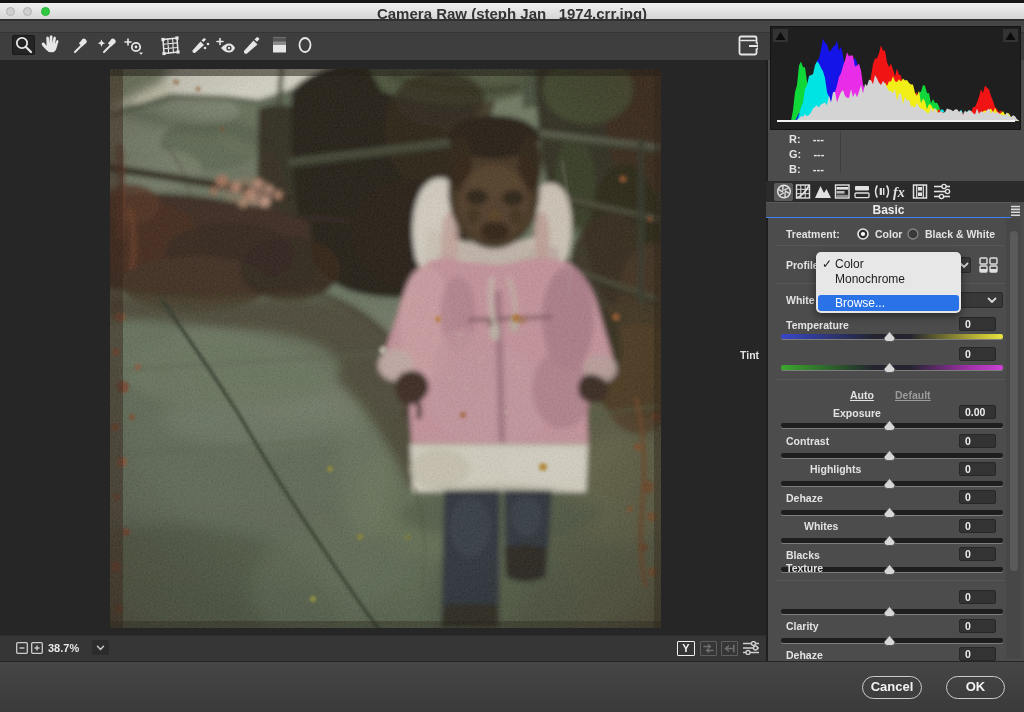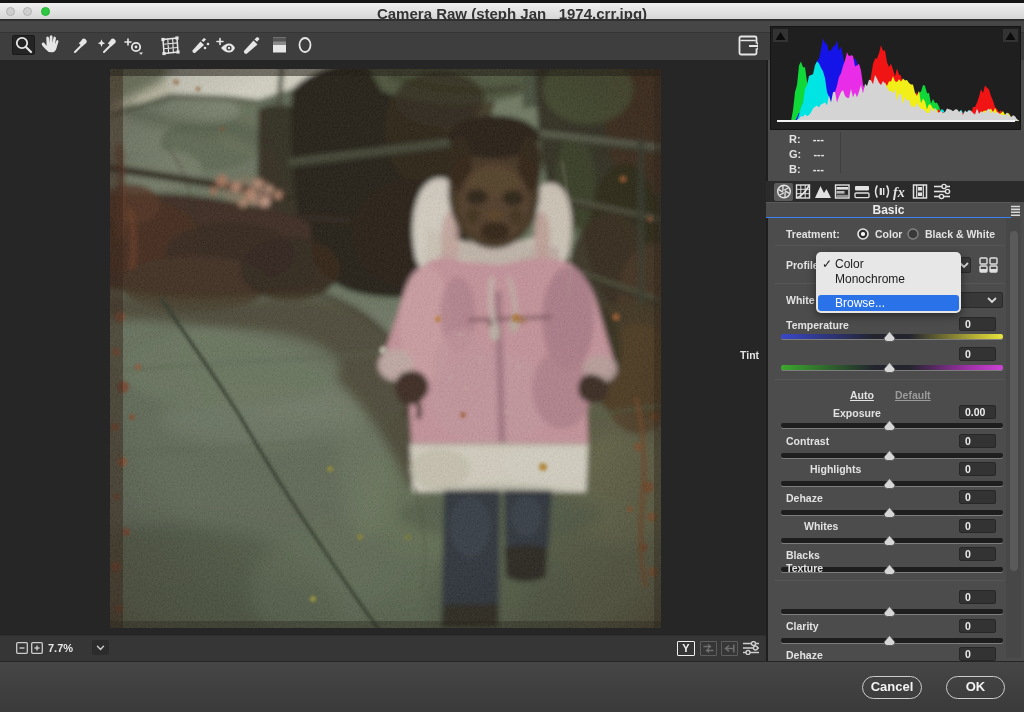--- a/index.html
+++ b/index.html
@@ -343,21 +343,21 @@
         <rect x="0" y="0" width="551" height="559" filter="url(#grain)" opacity="0.22"></rect>
       </svg>
     </div>
   <div class="abs" id="statusbar"></div>
   <svg class="abs" style="left:16px;top:642px;" width="28" height="12" viewBox="0 0 28 12">
       <rect x="0.7" y="0.7" width="10.6" height="10.6" rx="1" fill="none" stroke="#cccccc" stroke-width="1.3"></rect>
       <path d="M3.5 6 H8.5" stroke="#cccccc" stroke-width="1.4"></path>
       <rect x="15.7" y="0.7" width="10.6" height="10.6" rx="1" fill="none" stroke="#cccccc" stroke-width="1.3"></rect>
       <path d="M18.5 6 H23.5 M21 3.5 V8.5" stroke="#cccccc" stroke-width="1.4"></path>
     </svg>
-  <div class="abs" style="left:48px;top:642px;color:#e8e8e8;font-size:11px;font-weight:700;">7.7%</div>
+  <div class="abs" style="left:48px;top:642px;color:#e8e8e8;font-size:11px;font-weight:700;">38.7%</div>
   <div class="abs" style="left:92px;top:640px;width:17px;height:15px;background:#2c2c2c;border-radius:2px;"></div>
   <svg class="abs" style="left:96px;top:645px;" width="9" height="6" viewBox="0 0 9 6">
       <path d="M1.5 1.2 L4.5 4.4 L7.5 1.2" fill="none" stroke="#c8c8c8" stroke-width="1.5" stroke-linecap="round"></path>
     </svg>
   <div class="abs" style="left:677px;top:640.5px;width:18px;height:15px;border:1.7px solid #f0f0f0;border-radius:1px;color:#f0f0f0;font-size:11px;font-weight:700;text-align:center;line-height:12px;">Y</div>
   <div class="abs" style="left:700px;top:640.5px;width:17px;height:15px;border:1.4px solid #5e5e5e;border-radius:1px;"></div>
   <svg class="abs" style="left:703px;top:643.5px;" width="11" height="9" viewBox="0 0 11 9">
       <path d="M0.5 2.5 H7 M5 0.5 L7.5 2.5 L5 4.5 M10.5 6.5 H4 M6 4.5 L3.5 6.5 L6 8.5" stroke="#6e6e6e" stroke-width="1.3" fill="none"></path>
     </svg>
   <div class="abs" style="left:721px;top:640.5px;width:17px;height:15px;border:1.4px solid #5e5e5e;border-radius:1px;"></div>

